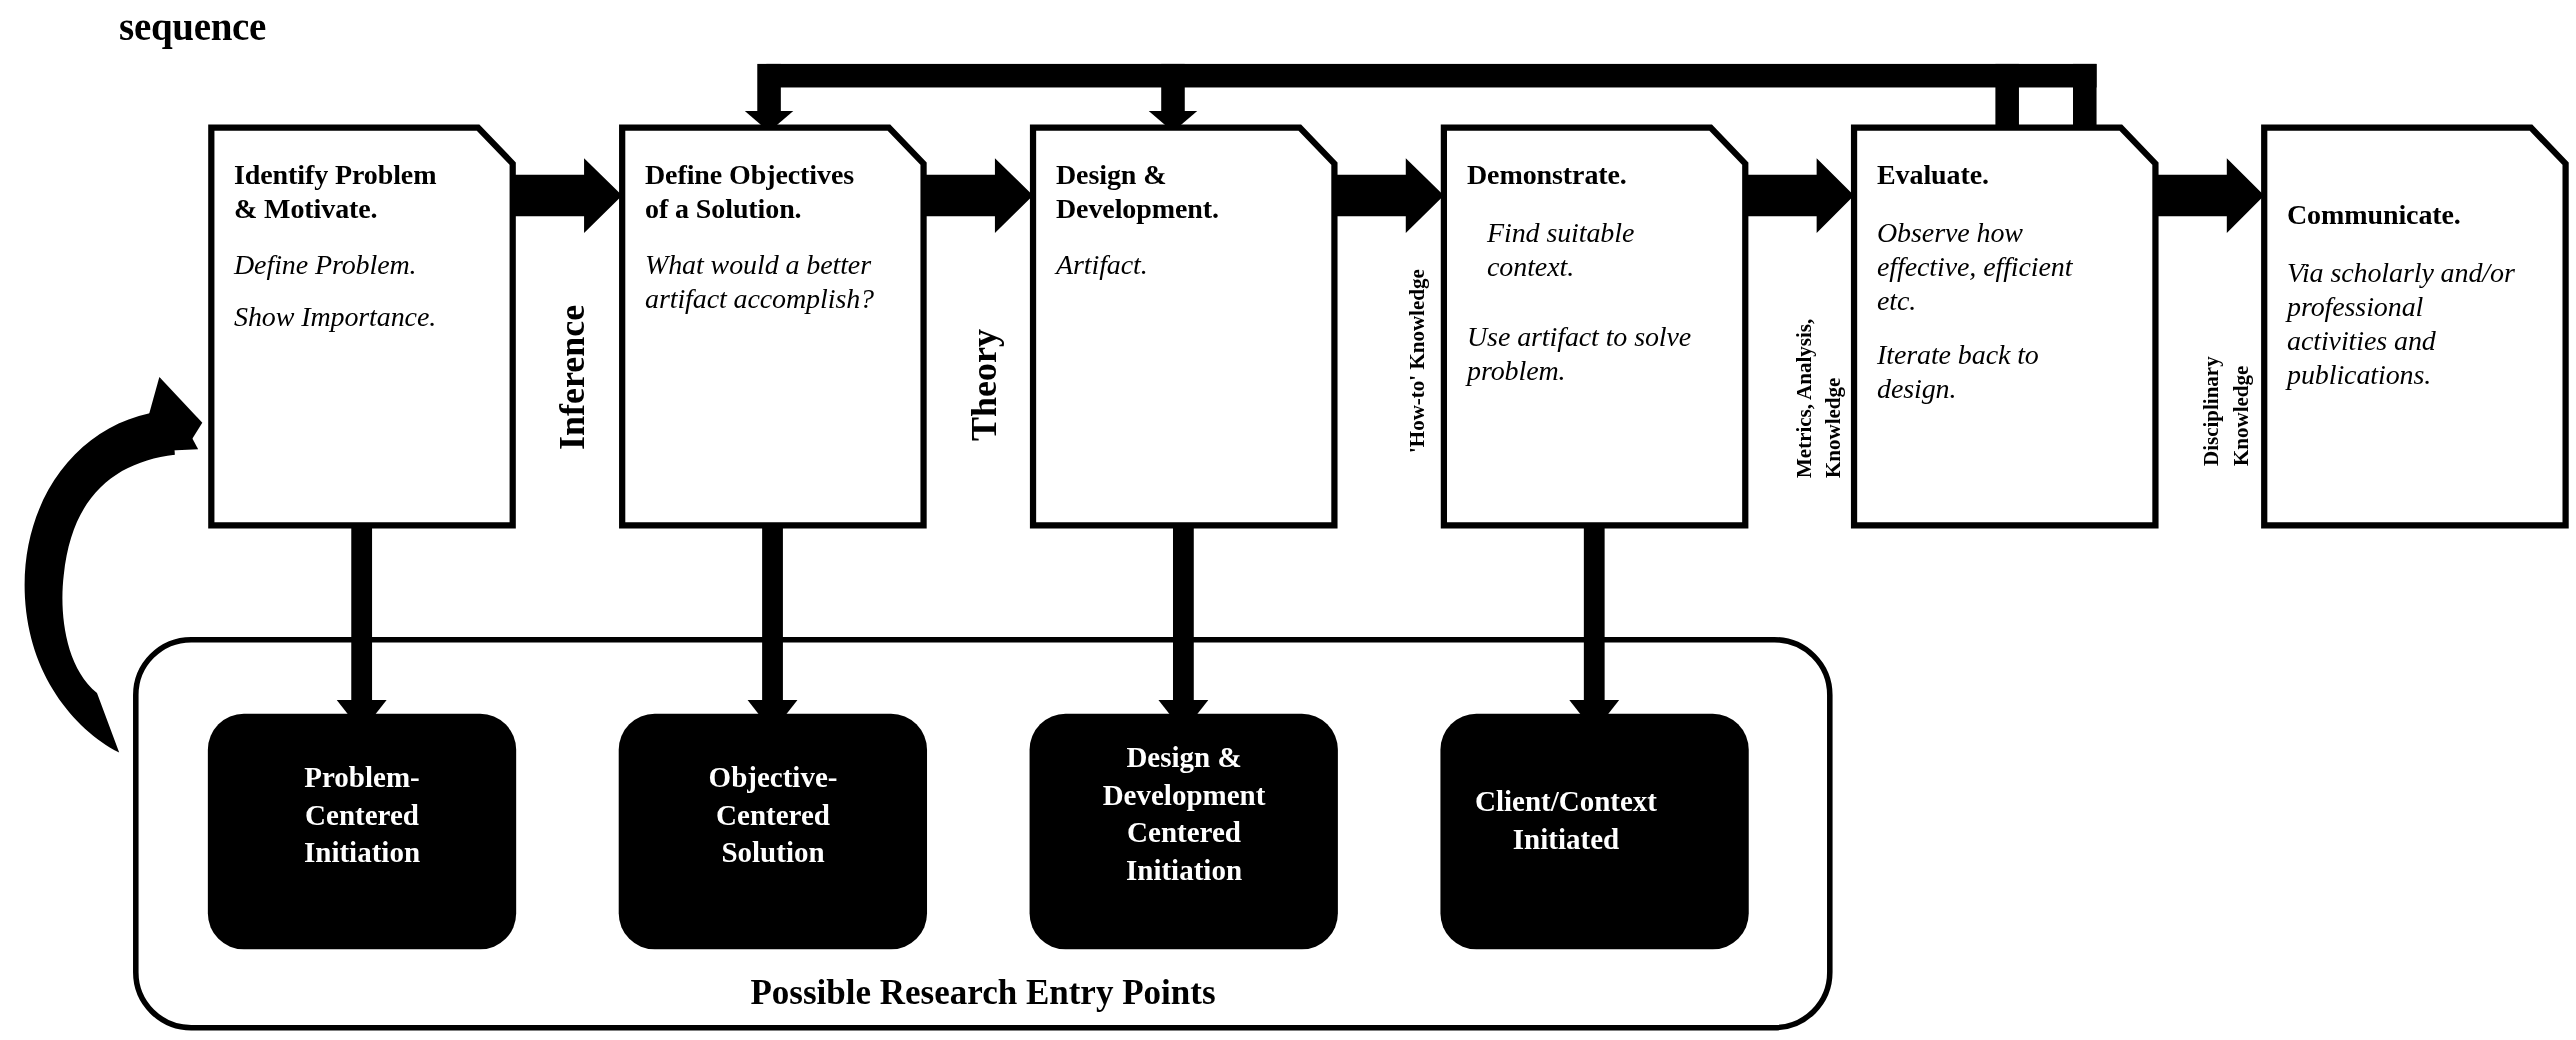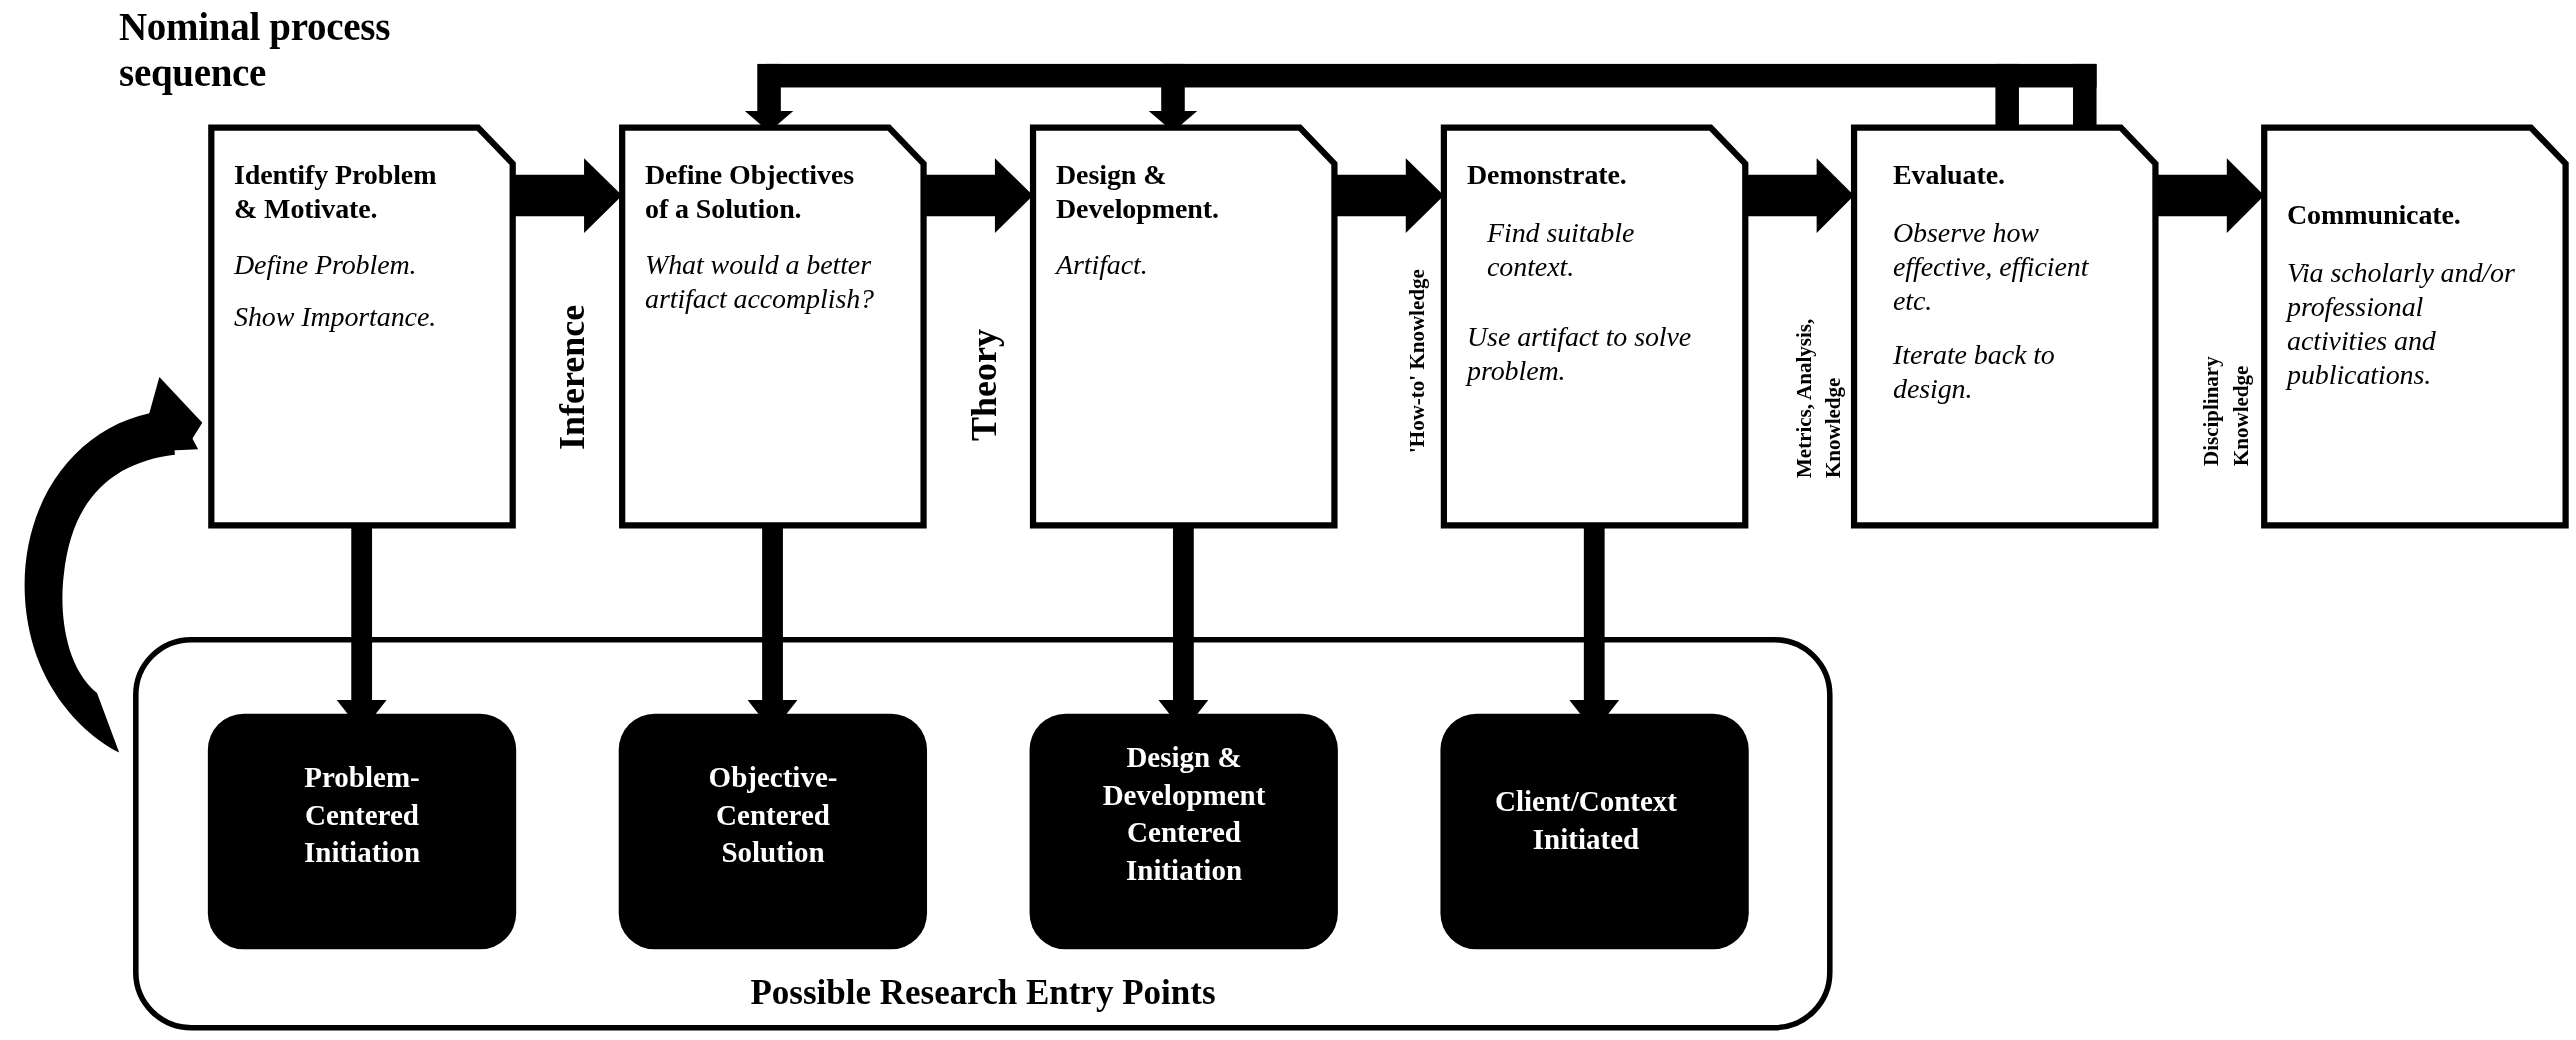--- a/index.html
+++ b/index.html
@@ -97,21 +97,20 @@
                C 92 960, 86 880, 92 830
                C 104 712, 170 666, 252 656
                Z"></path>
       <path d="M 248 592 L 248 656 L 252 656 Z"></path>
       <polygon points="230,544 286,648 200,652"></polygon>
       <path d="M 230 544 L 292 610 L 268 648 Z"></path>
     </g>
   </svg>
 
   <div class="lbl nominal">
-    <div>Nominal process</div>
     <div>sequence</div>
   </div>
 
 
   <div class="boxtxt" style="left:234px;top:158px;width:263px;">
     <div class="boxhead">
       <div>Identify Problem</div>
       <div>&amp; Motivate.</div>
     </div>
     <div class="boxital" style="margin-top:22px;">
@@ -150,21 +149,21 @@
     <div class="boxital" style="margin-top:23.6px;margin-left:20px;">
       <div>Find suitable</div>
       <div>context.</div>
     </div>
     <div class="boxital" style="margin-top:36px;">
       <div>Use artifact to solve</div>
       <div>problem.</div>
     </div>
   </div>
 
-  <div class="boxtxt" style="left:1877px;top:158px;width:272px;margin-left:16px;">
+  <div class="boxtxt" style="left:1877px;top:158px;width:272px;">
     <div class="boxhead">
       <div>Evaluate.</div>
     </div>
     <div class="boxital" style="margin-top:23.6px;">
       <div>Observe how</div>
       <div>effective, efficient</div>
       <div>etc.</div>
     </div>
     <div class="boxital" style="margin-top:19.4px;">
       <div>Iterate back to</div>
@@ -208,21 +207,21 @@
     <div class="ebox-label" style="position:static;">Solution</div>
   </div>
 
   <div style="position:absolute;left:1030px;top:739px;width:308px;">
     <div class="ebox-label" style="position:static;">Design &amp;</div>
     <div class="ebox-label" style="position:static;">Development</div>
     <div class="ebox-label" style="position:static;">Centered</div>
     <div class="ebox-label" style="position:static;">Initiation</div>
   </div>
 
-  <div style="position:absolute;left:1440px;top:783px;width:252px;padding-left:20px;">
+  <div style="position:absolute;left:1440px;top:783px;width:252px;">
     <div class="ebox-label" style="position:static;">Client/Context</div>
     <div class="ebox-label" style="position:static;">Initiated</div>
   </div>
 
   <div class="entrycap" style="left:136px;width:1694px;">Possible Research Entry Points</div>
 
 </div>
 
 
 </body></html>

